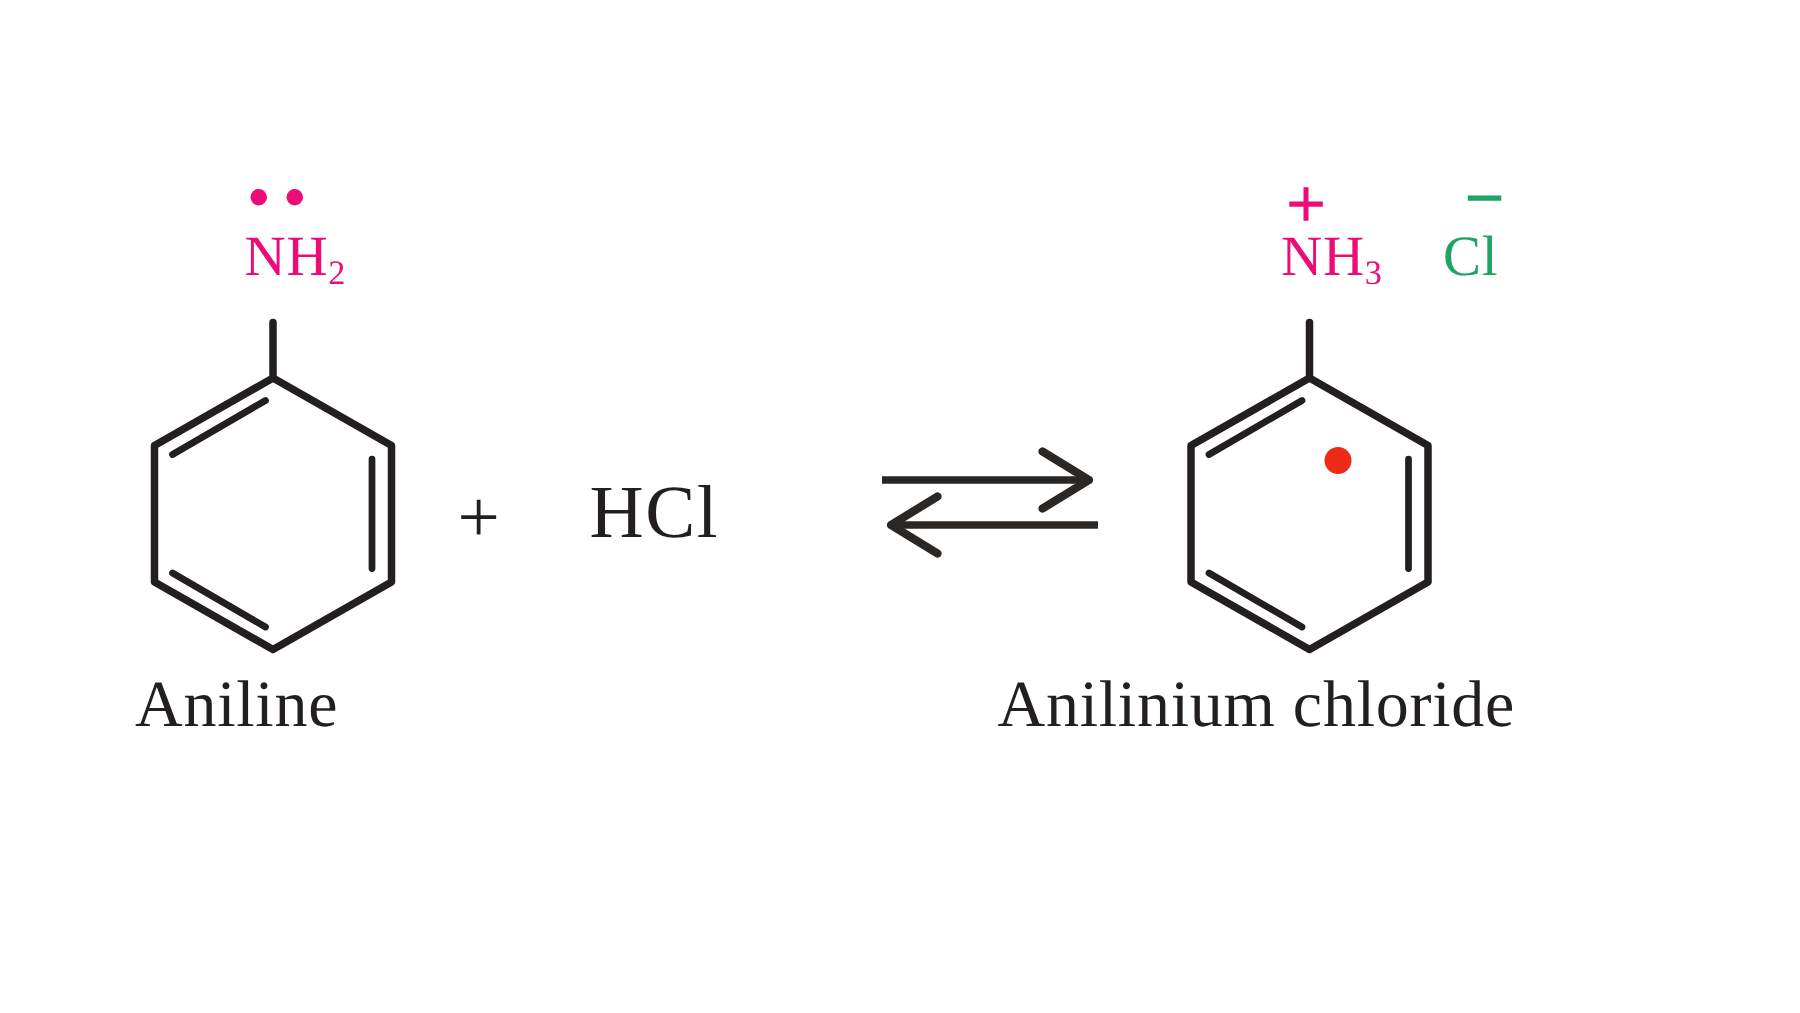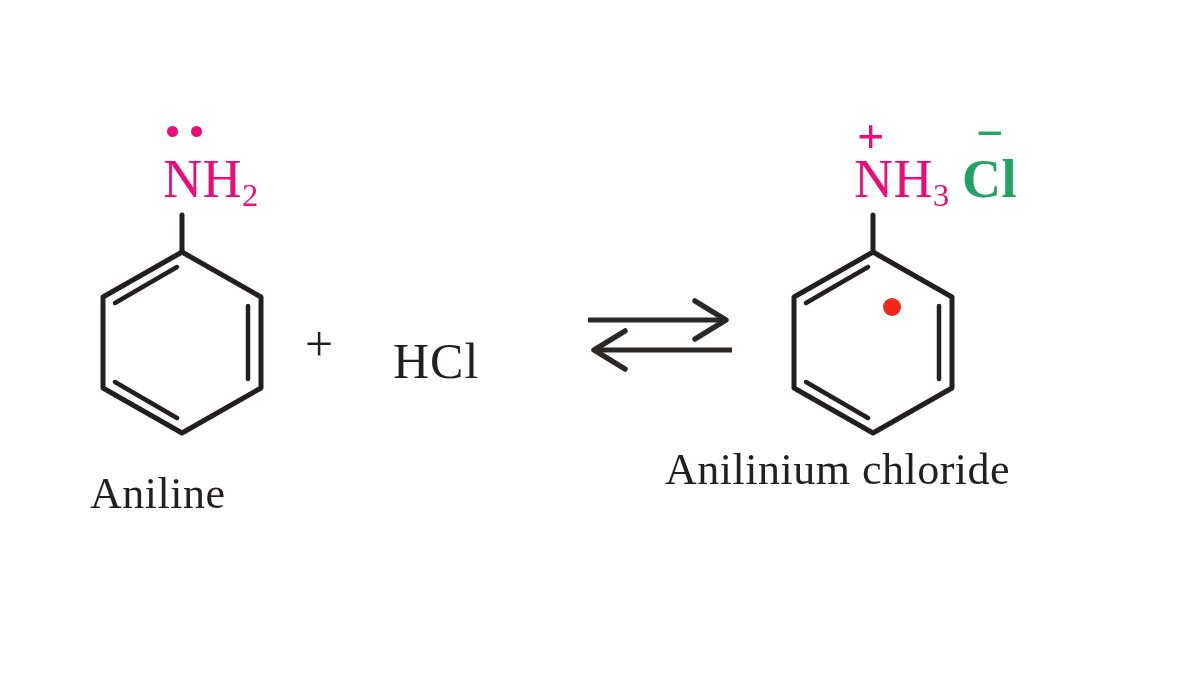--- a/index.html
+++ b/index.html
@@ -18,31 +18,31 @@
     background: #ffffff;
     overflow: hidden;
   }
   .abs { position: absolute; }
 
   
   .formula {
     position: absolute;
     white-space: nowrap;
     font-family: "Liberation Serif", "DejaVu Serif", serif;
-    font-size: 54px;
+    font-size: 38px;
     line-height: 1;
     letter-spacing: 0.5px;
   }
   .formula .sub {
     font-size: 0.60em;
     vertical-align: -0.28em;
     letter-spacing: 0;
   }
   .amine { color: #ec0c78; }
-  .chloride { color: #20a463; font-weight: bold; }
+  .chloride { color: #20a463; }
 
   
   .lone-pair {
     position: absolute;
     display: flex;
     gap: 13px;
   }
   .lone-pair i {
     display: block;
     width: 11px;
@@ -121,26 +121,26 @@
         <polygon points="98,52 177,97 177,188 98,233 19,188 19,97"></polygon>
       </g>
       <g stroke="#231f20" stroke-width="4.5" fill="none" stroke-linecap="round">
 
         <line x1="93" y1="67" x2="31" y2="103"></line>
         <line x1="164" y1="106" x2="164" y2="179"></line>
         <line x1="31" y1="182" x2="93" y2="218"></line>
       </g>
     </svg>
 
-    <div class="caption" style="left:90px; top:444px;margin-top:24px;">Aniline</div>
+    <div class="caption" style="left:90px; top:444px;">Aniline</div>
   </div>
 
   <div class="plus-sign" style="left:305px; top:315px;">+</div>
 
-  <div class="reagent" style="left:393px; top:312px;margin-top:20px;">HCl</div>
+  <div class="reagent" style="left:393px; top:312px;">HCl</div>
 
   <svg class="arrow-svg" style="left:585px; top:295px;" width="150" height="80" viewBox="0 0 150 80">
     <g stroke="#2b2725" stroke-width="5" fill="none" stroke-linecap="butt">
 
       <line x1="3" y1="25" x2="136" y2="25"></line>
 
       <line x1="14" y1="55" x2="147" y2="55"></line>
     </g>
     <g stroke="#2b2725" stroke-width="5.5" fill="none" stroke-linecap="round" stroke-linejoin="round">
       <polyline points="110,6 141,25 110,44"></polyline>

